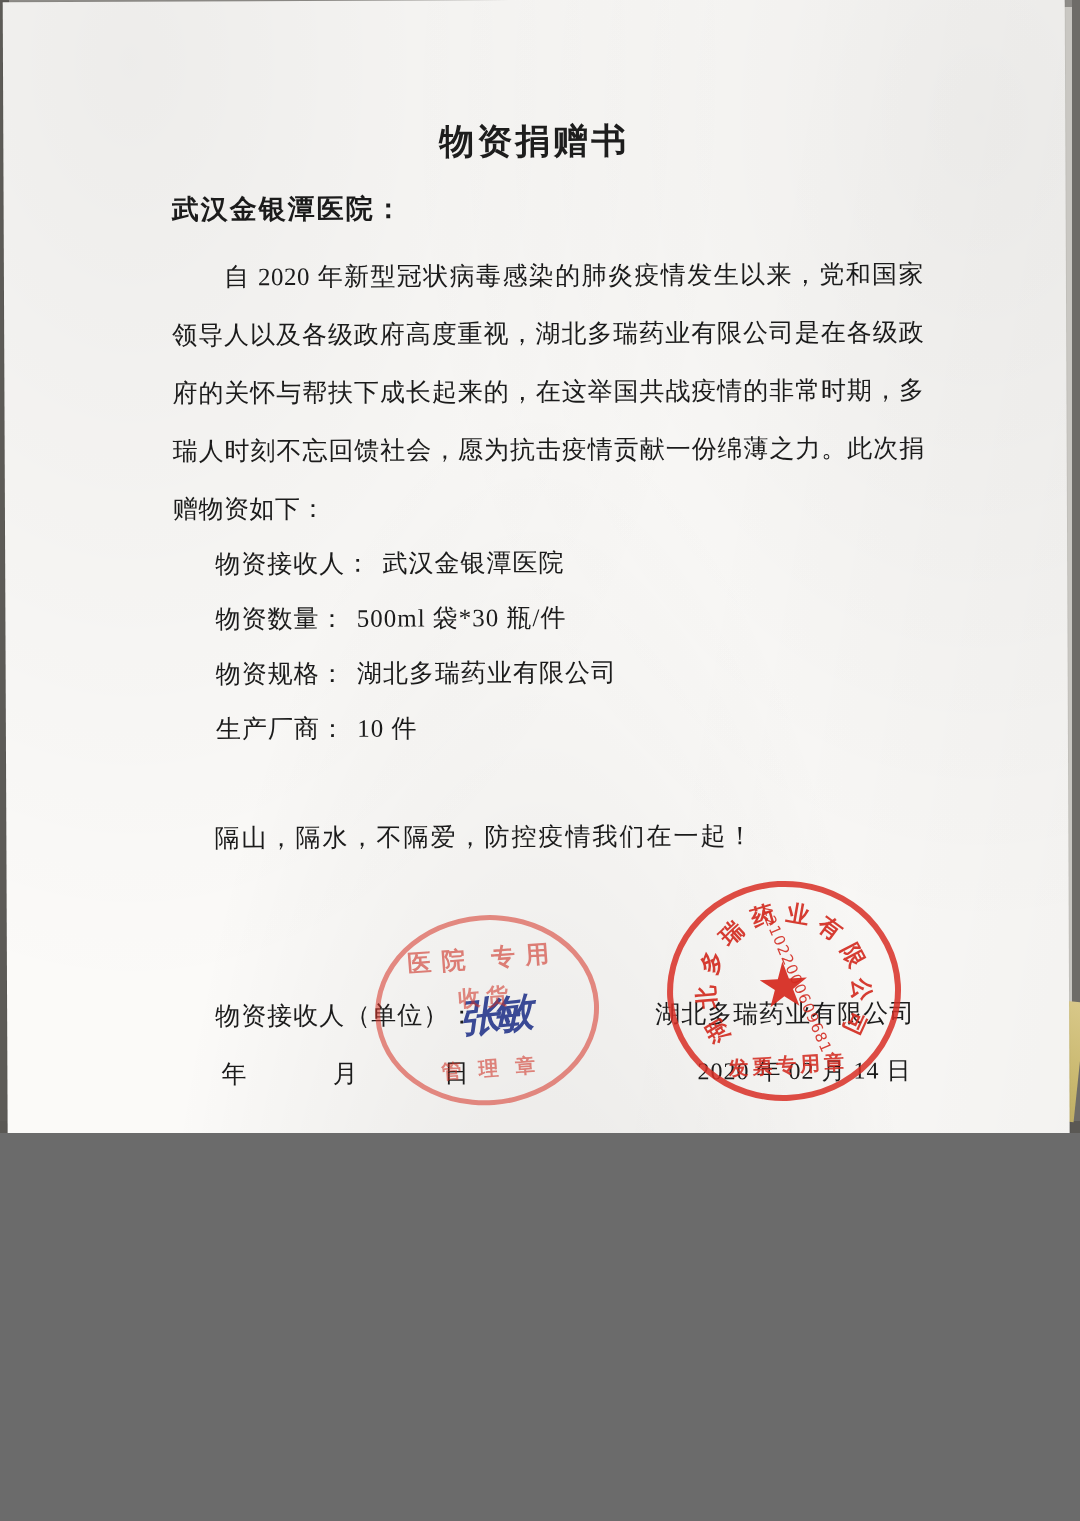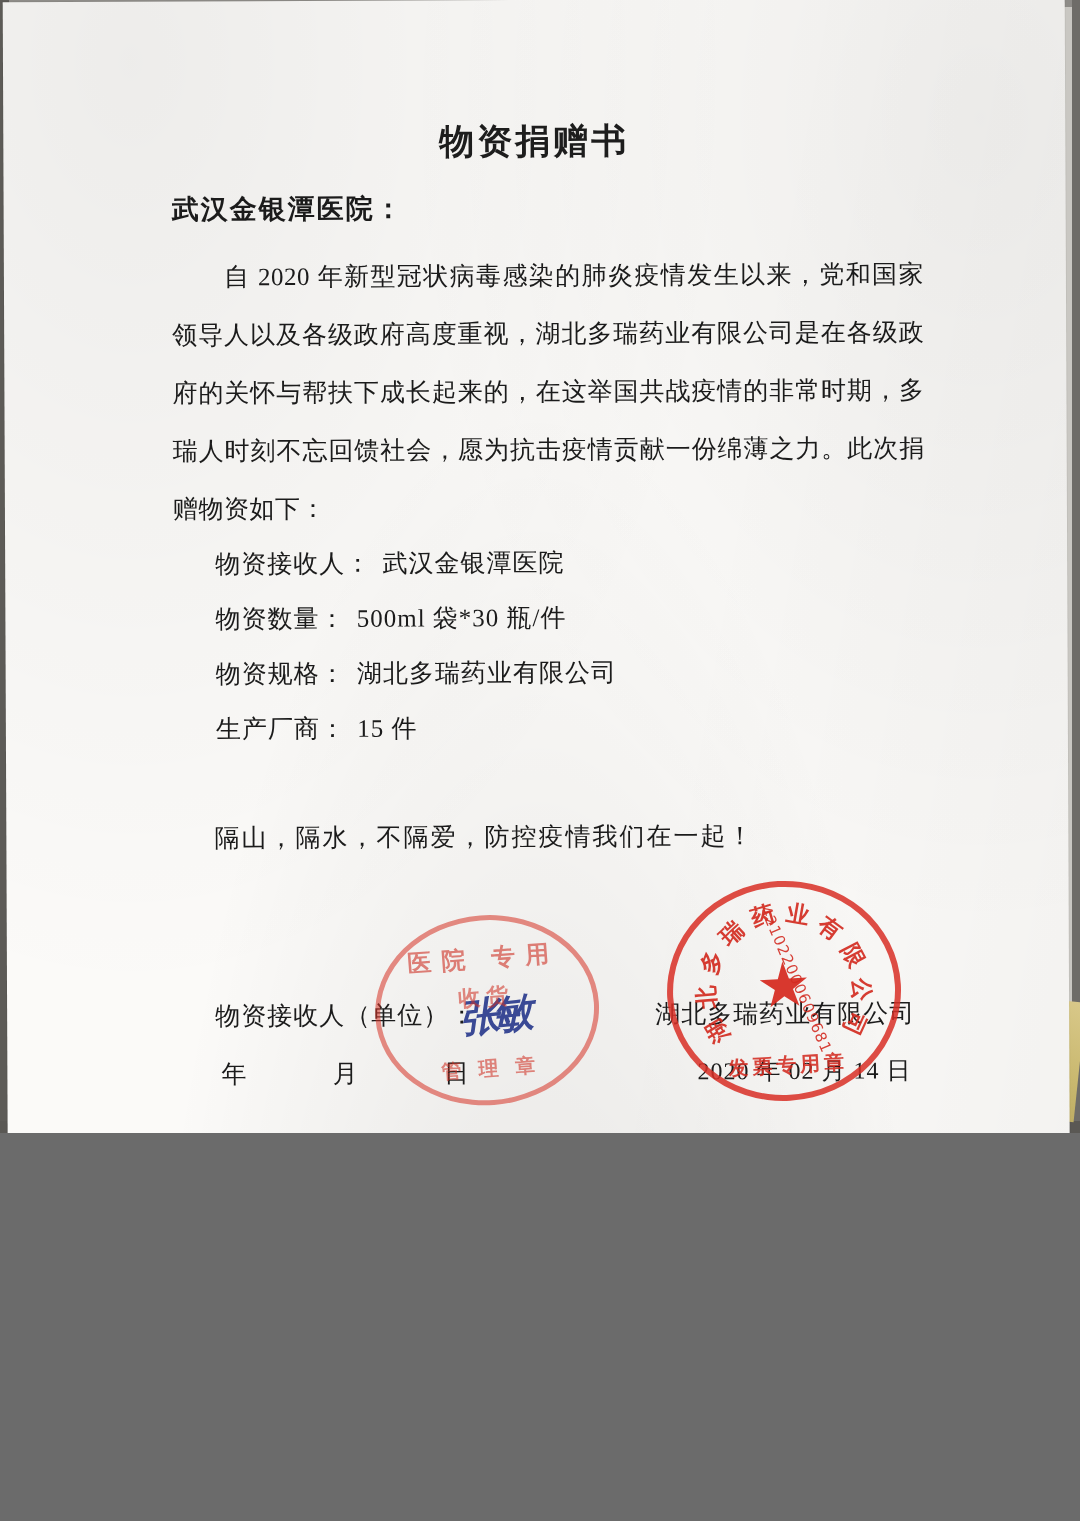--- a/index.html
+++ b/index.html
@@ -314,21 +314,21 @@
         <div class="field-row">
           <span class="field-label">物资数量：</span>
           <span class="field-value">500ml 袋*30 瓶/件</span>
         </div>
         <div class="field-row">
           <span class="field-label">物资规格：</span>
           <span class="field-value">湖北多瑞药业有限公司</span>
         </div>
         <div class="field-row">
           <span class="field-label">生产厂商：</span>
-          <span class="field-value">15 件</span>
+          <span class="field-value">10 件</span>
         </div>
       </div>
 
       <div class="slogan">隔山，隔水，不隔爱，防控疫情我们在一起！</div>
 
       <div class="sign-receiver">物资接收人（单位）：</div>
       <div class="handwriting">张敏</div>
       <div class="sign-date-blank">年 月 日</div>
 
       <div class="sign-company">湖北多瑞药业有限公司</div>

